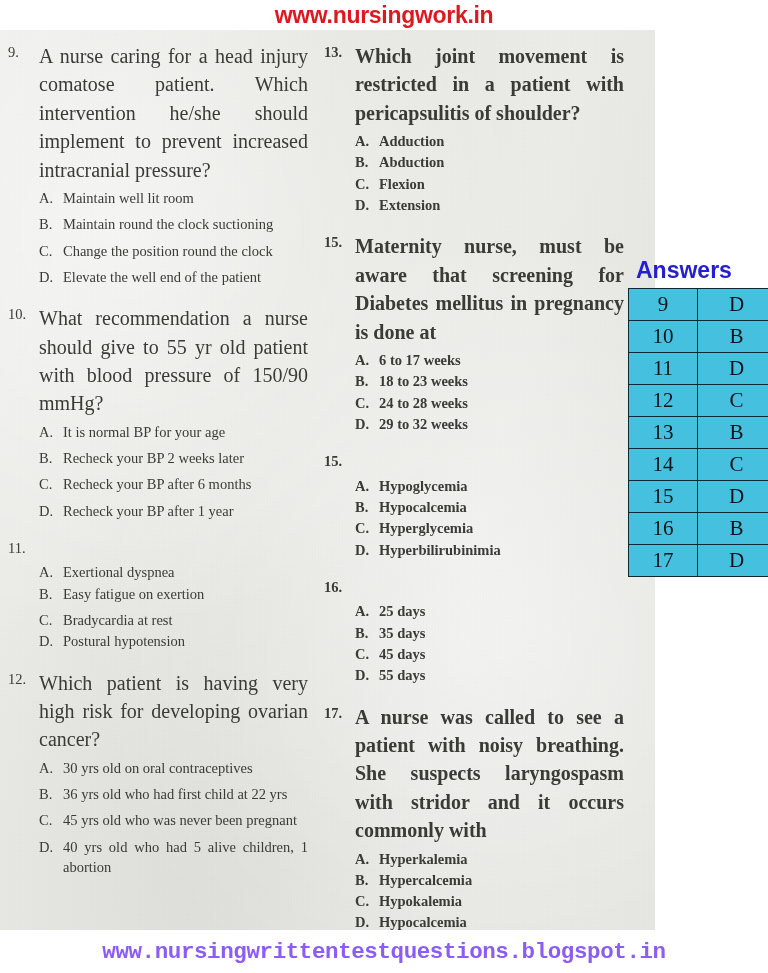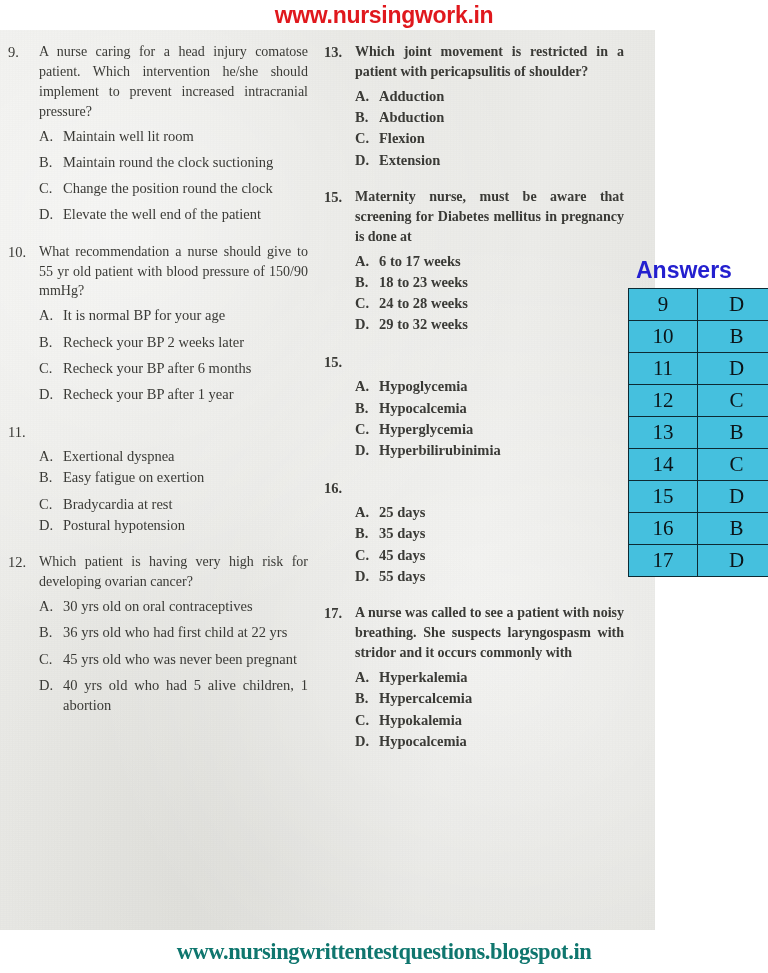--- a/index.html
+++ b/index.html
@@ -83,21 +83,21 @@
   .q-num {
     width: 31px;
     flex: 0 0 31px;
     font-size: 14.5px;
     line-height: 1.42;
     color: #3a3a36;
     text-align: left;
   }
   .q-stem {
     flex: 1 1 auto;
-    font-size: 14px;
+    font-size: 20px;
     line-height: 1.42;
     text-align: justify;
     color: #3a3a36;
   }
 
   .options {
     margin-top: 4px;
     padding-left: 31px;
   }
   .opt {
@@ -167,25 +167,25 @@
     top: 930px;
     width: 768px;
     height: 43px;
     display: flex;
     align-items: center;
     justify-content: center;
     background: #ffffff;
     z-index: 6;
   }
   #footer-banner .url {
-    font-family: Liberation Serif, serif;
+    font-family: Liberation Mono, monospace;
     font-weight: bold;
     font-size: 22.5px;
     letter-spacing: -0.4px;
-    color: #0f766e;
+    color: #8b5cf6;
     white-space: nowrap;
   }
 </style>
 </head>
 <body>
 
 <div id="top-banner">
   <span class="url">www.nursingwork.in</span>
 </div>
 

